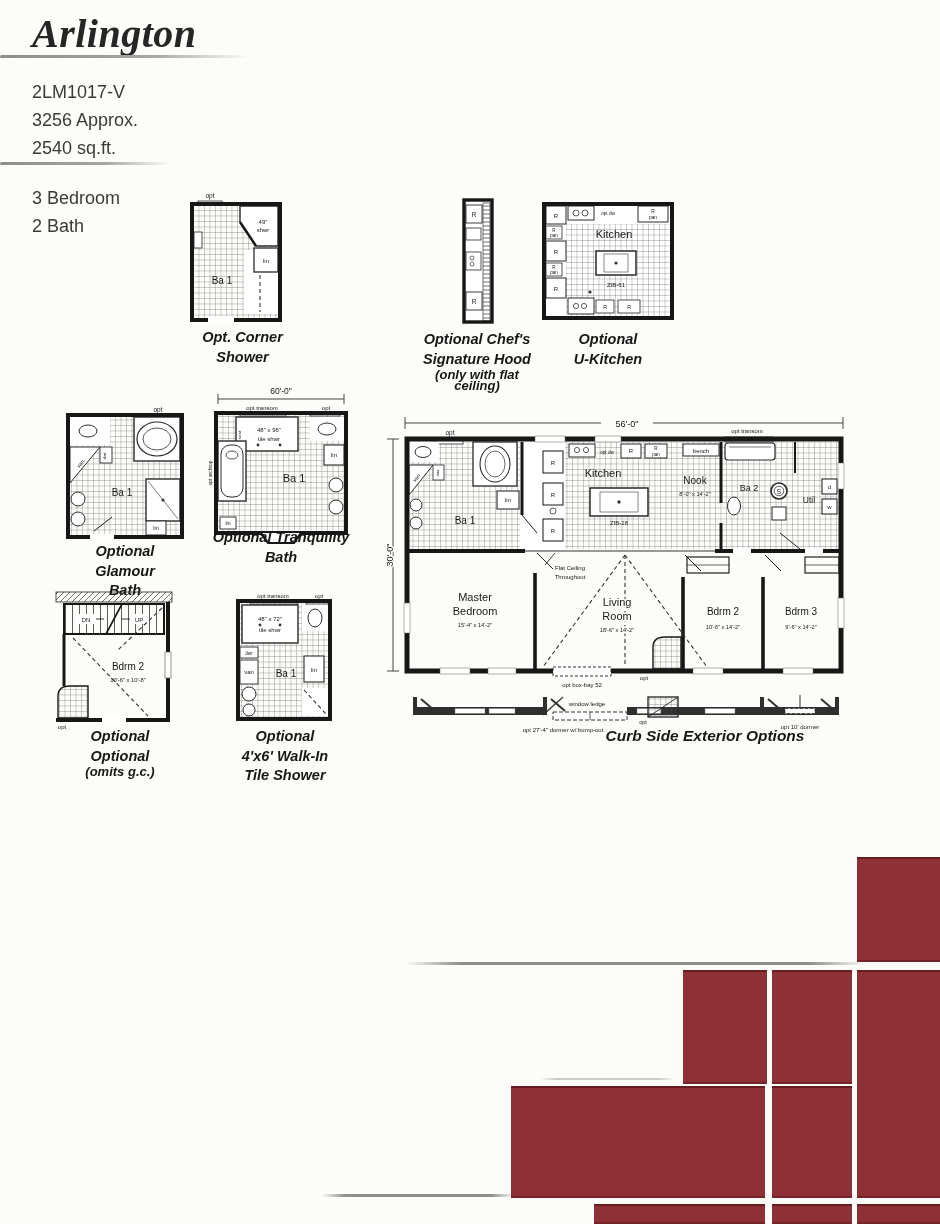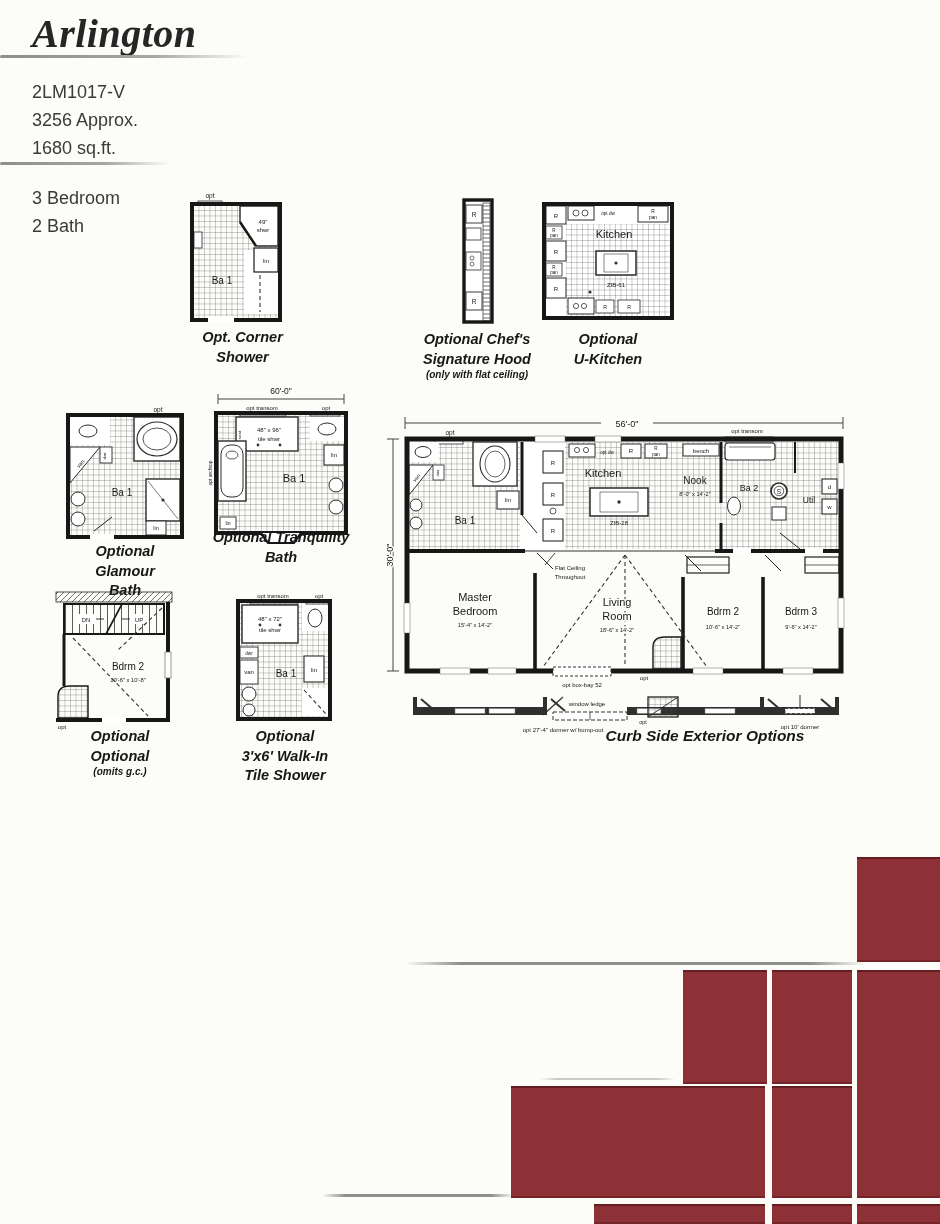--- a/index.html
+++ b/index.html
@@ -5,21 +5,21 @@
   html,body{margin:0;padding:0;}
   body{width:940px;height:1224px;position:relative;background:#fcfcf9;overflow:hidden;}
   #page{position:absolute;inset:0;font-family:"Liberation Sans",sans-serif;color:#2e2e2e;}
   .abs{position:absolute;}
   .title{font-family:"Liberation Serif",serif;font-size:40px;font-weight:bold;color:#262626;letter-spacing:.5px;}
   .model{font-size:18px;color:#3a3a3a;line-height:28px;}
   .rule{position:absolute;height:3px;background:linear-gradient(to right,#8d8d8d,#a6a6a6 62%,rgba(166,166,166,0));border-radius:2px;}
   .scanline{position:absolute;height:3px;background:linear-gradient(to right,rgba(130,130,130,0),rgba(115,115,115,.8) 12%,rgba(115,115,115,.8) 88%,rgba(130,130,130,0));}
   .scanline.faint{opacity:.45;height:2px;}
   .cap{position:absolute;text-align:center;font-weight:bold;color:#171717;font-size:14.5px;line-height:19.5px;font-style:italic;}
-  .cap .note{font-size:10px;line-height:11px;font-weight:bold;}
+  .cap .note{font-size:13px;line-height:11px;font-weight:bold;}
   .tile{position:absolute;box-shadow:inset 0 2px 0 rgba(70,12,18,.55), inset 0 -2px 0 rgba(70,12,18,.35);}
   svg{position:absolute;overflow:visible;}
   svg text{font-family:"Liberation Sans",sans-serif;fill:#181818;}
   .wall{fill:none;stroke:#171717;}
   .fx{fill:#ffffff;stroke:#2a2a2a;}
   .dim{stroke:#444;stroke-width:1;}
   .dash{stroke:#333;stroke-width:1.1;fill:none;stroke-dasharray:4 3;}
 </style>
 </head>
 <body>
@@ -41,21 +41,21 @@
         <path d="M0 2H4" stroke="#333" stroke-width="0.7"></path>
       </pattern>
     </defs>
   </svg>
 
   <div class="abs title" style="left:32px;top:10px;font-style:italic;">Arlington</div>
   <div class="rule" style="left:0;top:55px;width:248px;"></div>
   <div class="abs model" style="left:32px;top:78px;">
     <div>2LM1017-V</div>
     <div>3256 Approx.</div>
-    <div>1680 sq.ft.</div>
+    <div>2540 sq.ft.</div>
   </div>
   <div class="rule" style="left:0;top:162px;width:170px;"></div>
   <div class="abs model" style="left:32px;top:184px;">
     <div>3 Bedroom</div>
     <div>2 Bath</div>
   </div>
 
   <svg style="left:182px;top:188px;" width="120" height="140">
     <text x="28" y="10" font-size="6.5" text-anchor="middle">opt</text>
     <rect x="16" y="13" width="24" height="4" class="fx" stroke-width="0.8"></rect>
@@ -256,21 +256,21 @@
     <circle cx="19" cy="120" r="6" class="fx" stroke-width="1"></circle>
     <text x="56" y="87" font-size="10" text-anchor="middle">Ba 1</text>
     <rect x="74" y="66" width="20" height="26" class="fx" stroke-width="1.1"></rect>
     <text x="84" y="82" font-size="6" text-anchor="middle">lin</text>
     <rect x="72" y="98" width="26" height="28" fill="#fff"></rect>
     <line x1="74" y1="100" x2="96" y2="124" class="dash"></line>
     <rect x="8" y="11" width="92" height="118" class="wall" stroke-width="4"></rect>
   </svg>
   <div class="cap" style="left:226px;top:727px;width:118px;">
     <div>Optional</div>
-    <div>3'x6' Walk-In</div>
+    <div>4'x6' Walk-In</div>
     <div>Tile Shower</div>
   </div>
 
   <svg style="left:385px;top:403px;" width="475" height="292">
 
     <line x1="20" y1="20" x2="216" y2="20" class="dim"></line>
     <line x1="268" y1="20" x2="458" y2="20" class="dim"></line>
     <line x1="20" y1="14" x2="20" y2="26" class="dim"></line>
     <line x1="458" y1="14" x2="458" y2="26" class="dim"></line>
     <text x="242" y="24" font-size="9" text-anchor="middle">56'-0"</text>

